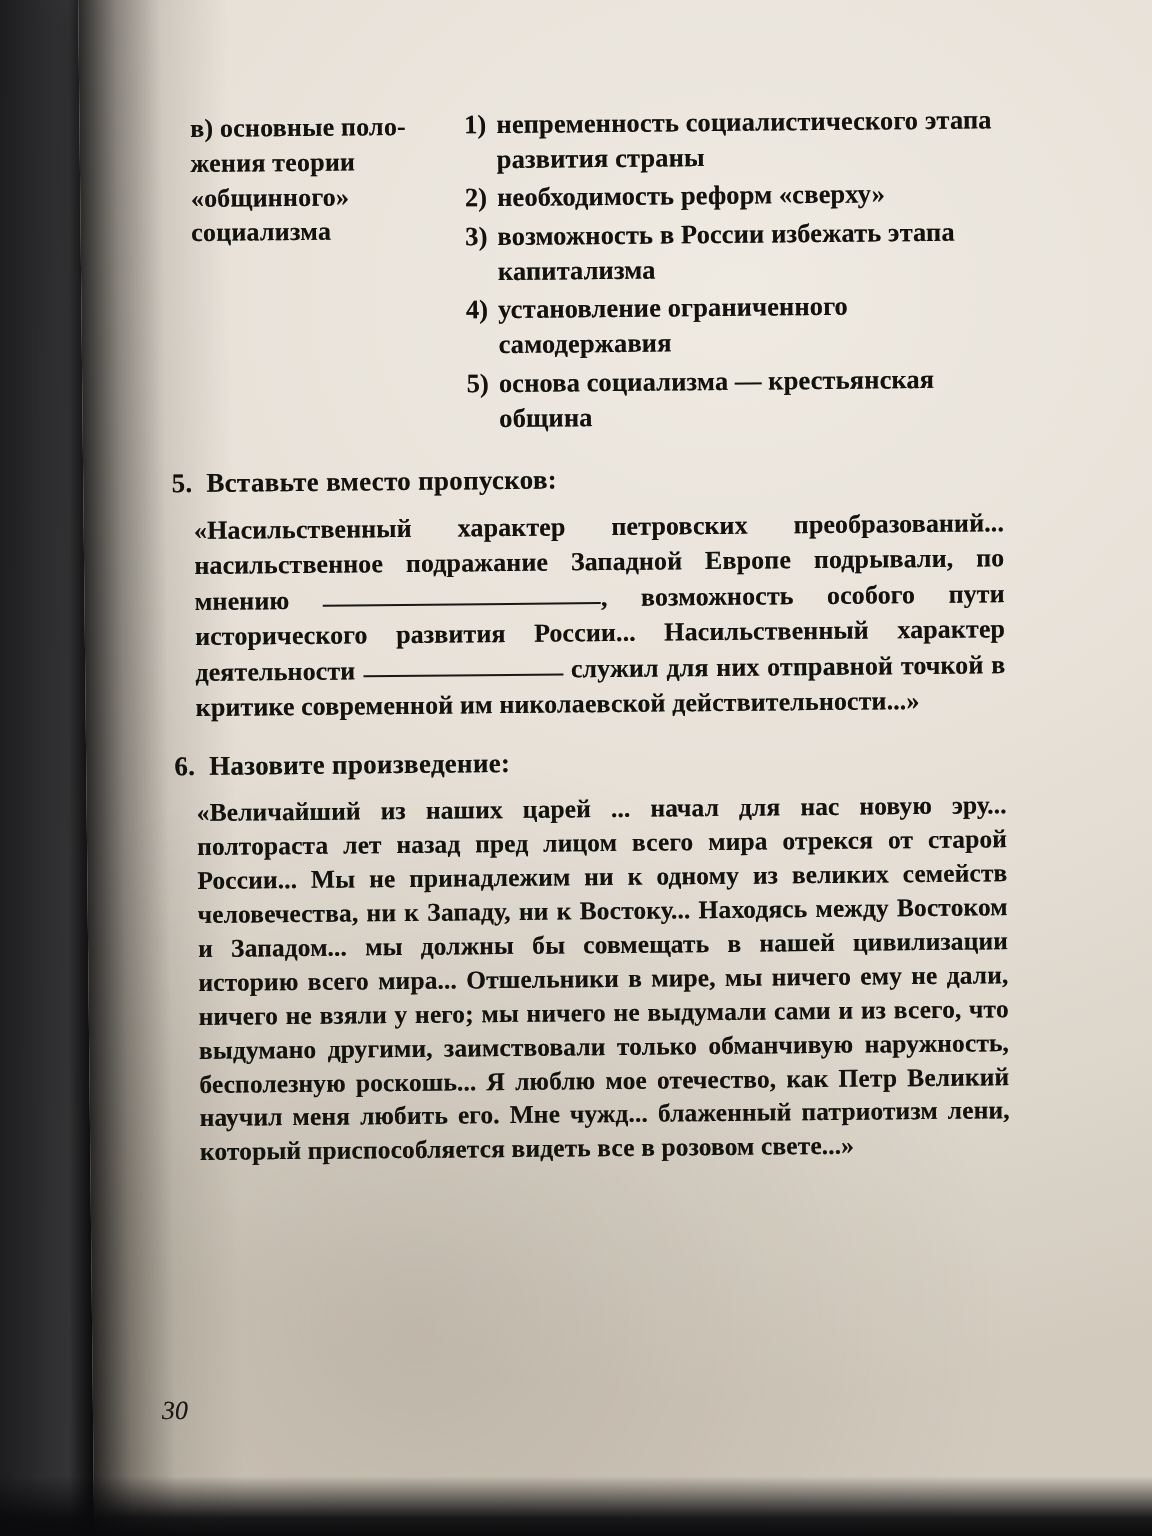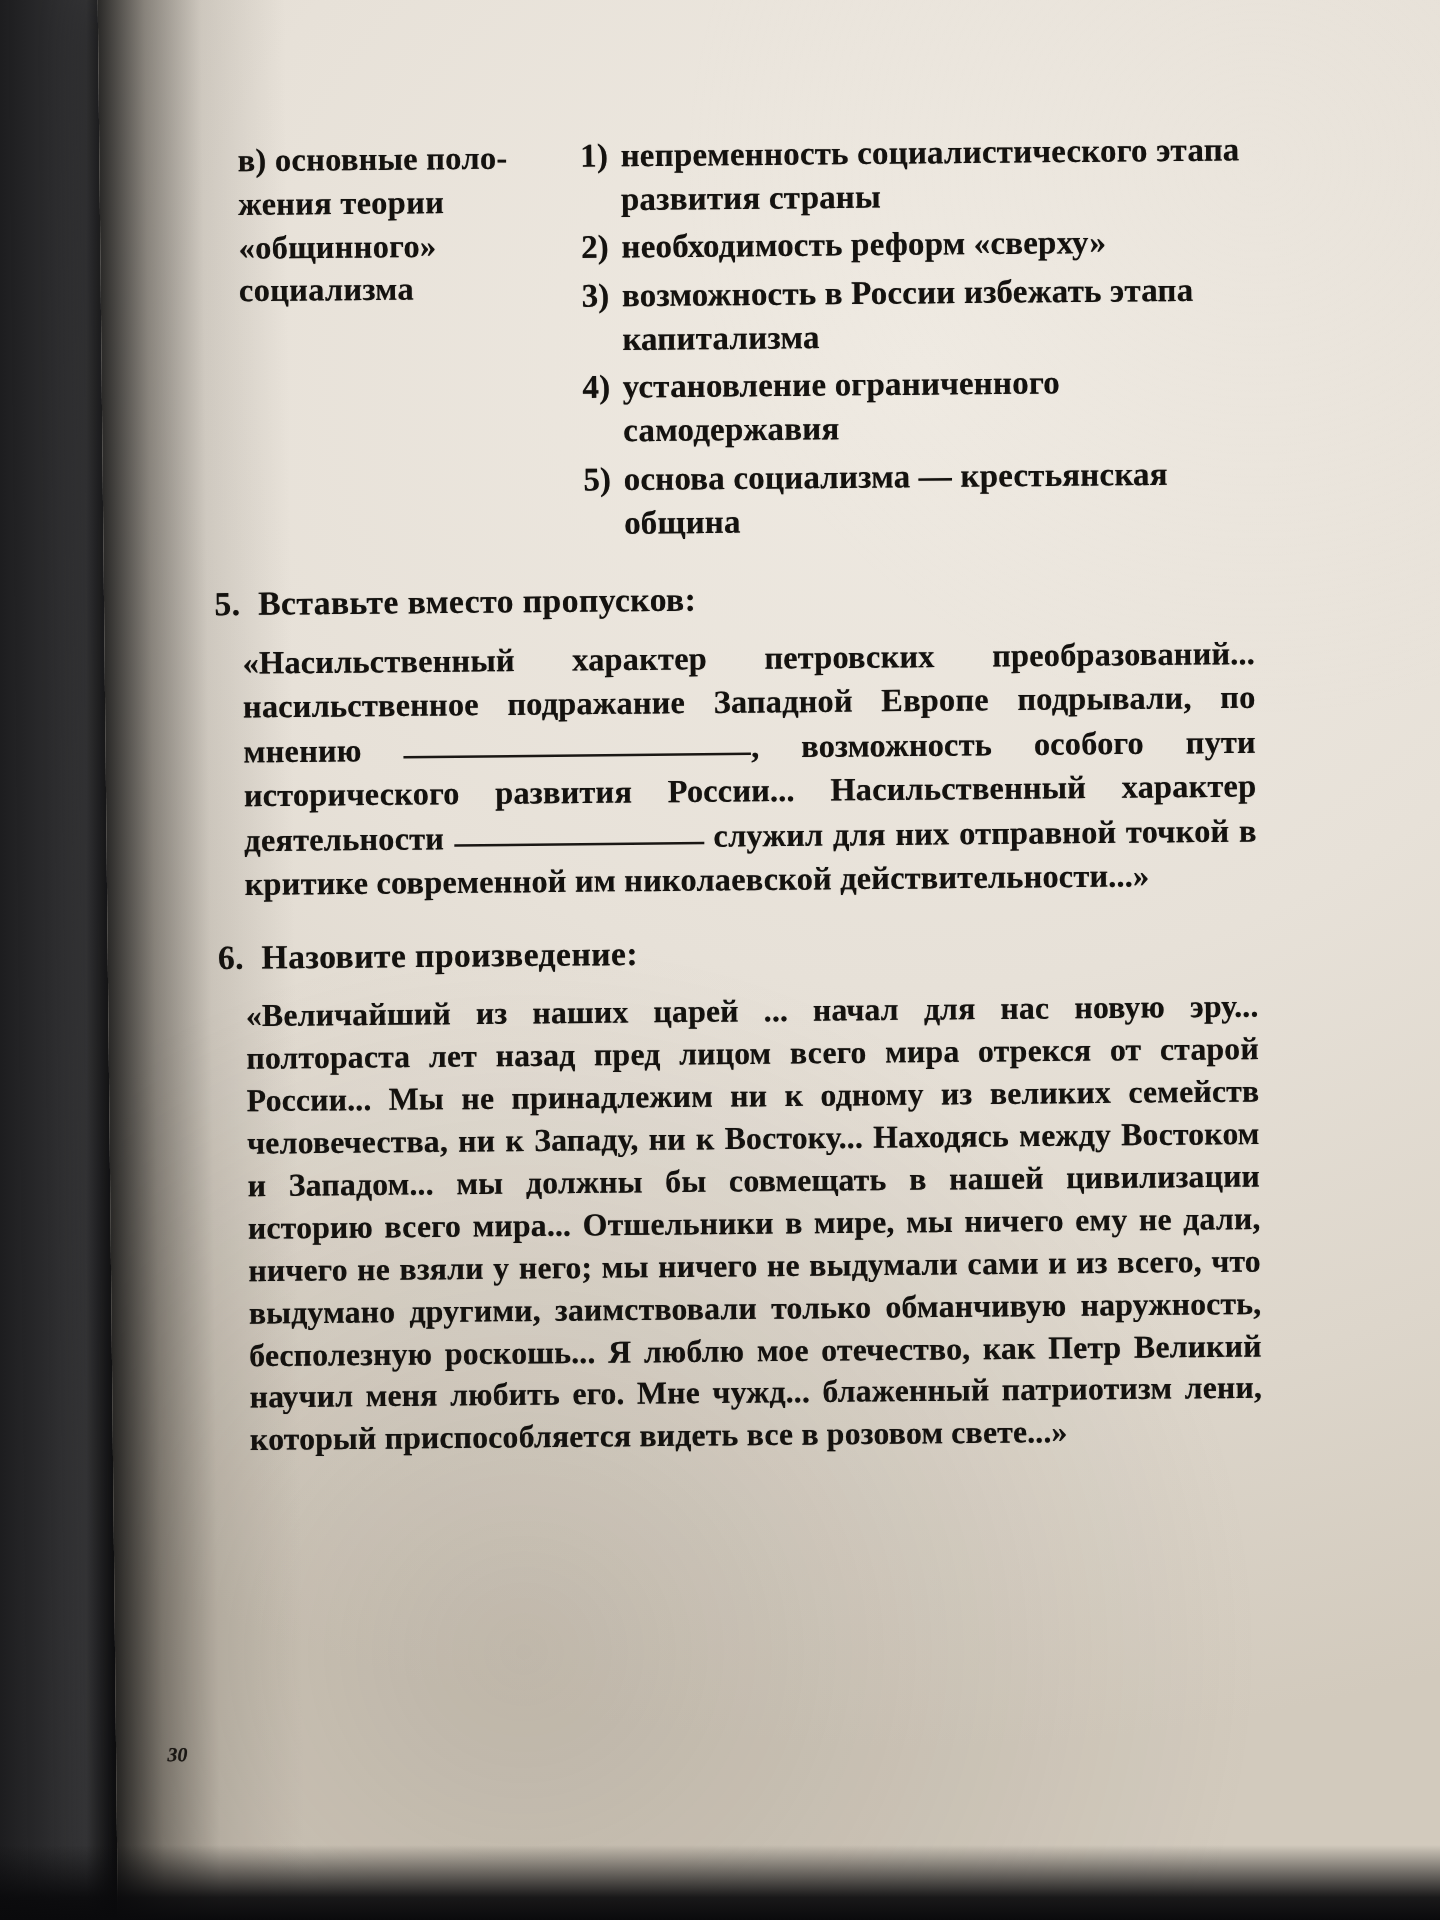--- a/index.html
+++ b/index.html
@@ -132,25 +132,25 @@
   .blank {
     display: inline-block;
     border-bottom: 2px solid #1a1714;
     vertical-align: 2px;
   }
   .blank.b1 { width: 278px; }
   .blank.b2 { width: 200px; }
 
   #folio {
     position: absolute;
-    left: 134px;
+    left: 162px;
     top: 1396px;
-    font-size: 16px;
+    font-size: 26px;
     font-style: italic;
-    font-weight: 700;
+    font-weight: 400;
     color: #1a1714;
     transform: rotate(-0.55deg);
   }
   
   #content, #folio { text-shadow: 0 0 .6px rgba(20,18,15,.55); }
 </style>
 </head>
 <body>
 
 <div id="page">

